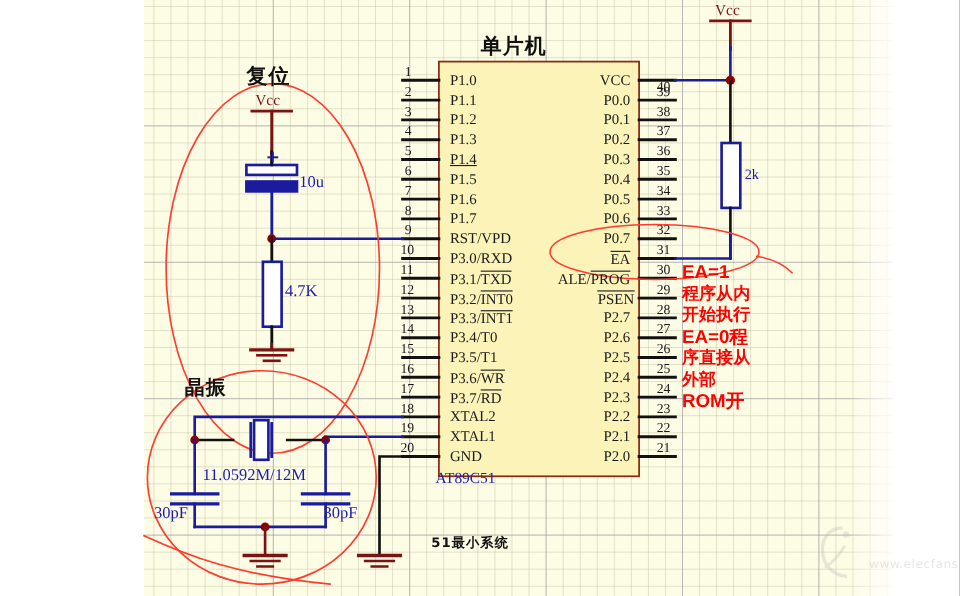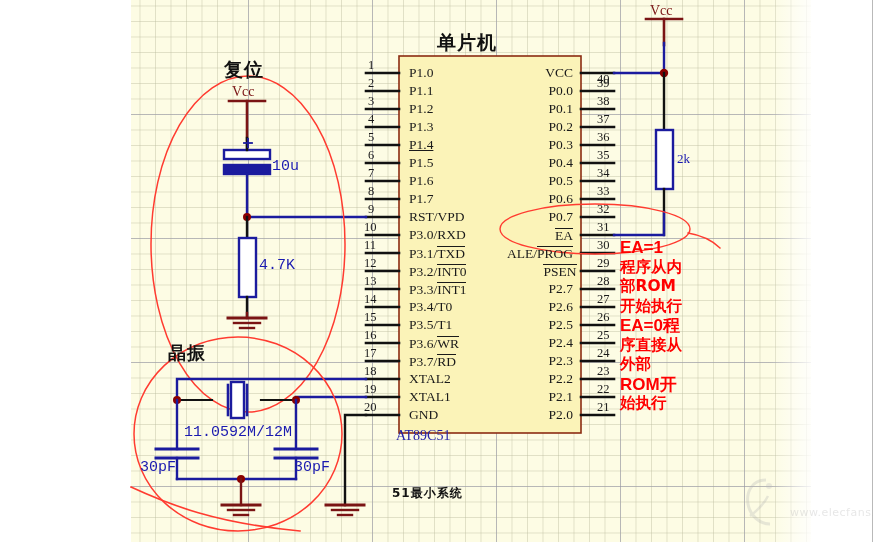--- a/index.html
+++ b/index.html
@@ -36,21 +36,21 @@
   .lay{position:absolute;left:0;top:0;width:873px;height:542px;}
   svg{position:absolute;left:0;top:0;overflow:visible;}
 
   
   .tx{position:absolute;white-space:nowrap;line-height:1;}
   .pinlbl{font-family:"Liberation Serif",serif;font-size:13.5px;color:#1a1a1a;}
   .pinnum{font-family:"Liberation Serif",serif;font-size:12.5px;color:#1a1a1a;}
   .cnhead{font-family:"DejaVu Sans",sans-serif;font-weight:bold;font-size:19px;color:#111;letter-spacing:1px;}
   .cnhead2{font-family:"DejaVu Sans",sans-serif;font-weight:bold;font-size:18px;color:#111;letter-spacing:1px;}
   .bottomtitle{font-family:"DejaVu Sans",sans-serif;font-weight:bold;font-size:12px;color:#111;letter-spacing:1px;}
-  .bluelbl{font-family:Liberation Mono, monospace;font-size:15px;color:#1a1ab0;}
+  .bluelbl{font-family:Liberation Serif, serif;font-size:15px;color:#1a1ab0;}
   .bluesm{font-family:"Liberation Serif",serif;font-size:13px;color:#1a1ab0;}
   .vcclbl{font-family:"Liberation Serif",serif;font-size:14px;color:#7a1414;}
   .partlbl{font-family:"Liberation Serif",serif;font-size:14px;color:#2222aa;}
   .redann{font-family:"DejaVu Sans",sans-serif;font-size:15.5px;font-weight:bold;color:#ff0000;line-height:19.5px;}
   .redann .lat{font-family:Liberation Sans, sans-serif;font-size:17px;}
 
   
   .ovr{border-top:1.4px solid #1a1a1a;padding-top:0px;display:inline-block;line-height:1;}
 
   
@@ -336,27 +336,25 @@
         <div class="tx pinlbl" style="left: 463px; width: 110px; text-align: right; top: 336px;">P2.4</div>
         <div class="tx pinlbl" style="left: 463px; width: 110px; text-align: right; top: 354px;">P2.3</div>
         <div class="tx pinlbl" style="left: 463px; width: 110px; text-align: right; top: 372px;">P2.2</div>
         <div class="tx pinlbl" style="left: 463px; width: 110px; text-align: right; top: 390px;">P2.1</div>
         <div class="tx pinlbl" style="left: 463px; width: 110px; text-align: right; top: 408px;">P2.0</div>
       </div>
 
     <div id="annotation" class="tx redann" style="left: 620px; top: 238px; width: 108px; white-space: normal; color: rgb(255, 0, 0);">
         <div class="lat">EA=1</div>
         <div>程序从内</div>
-        <div>部ROM</div>
         <div>开始执行</div>
         <div class="lat">EA=0程</div>
         <div>序直接从</div>
         <div>外部</div>
         <div class="lat">ROM开</div>
-        <div>始执行</div>
       </div>
   </div>
 
   <div id="wm">
     <svg width="44" height="52">
       <path d="M22 4 C8 4 2 16 4 28 C6 40 16 48 26 48" fill="none" stroke="#b4b4b4" stroke-width="3"></path>
       <path d="M6 40 C14 34 20 28 24 20" fill="none" stroke="#b4b4b4" stroke-width="2.5"></path>
       <circle cx="25" cy="10" r="3" fill="#bdbdbd"></circle>
     </svg>
     <div class="wurl">www.elecfans.com</div>

